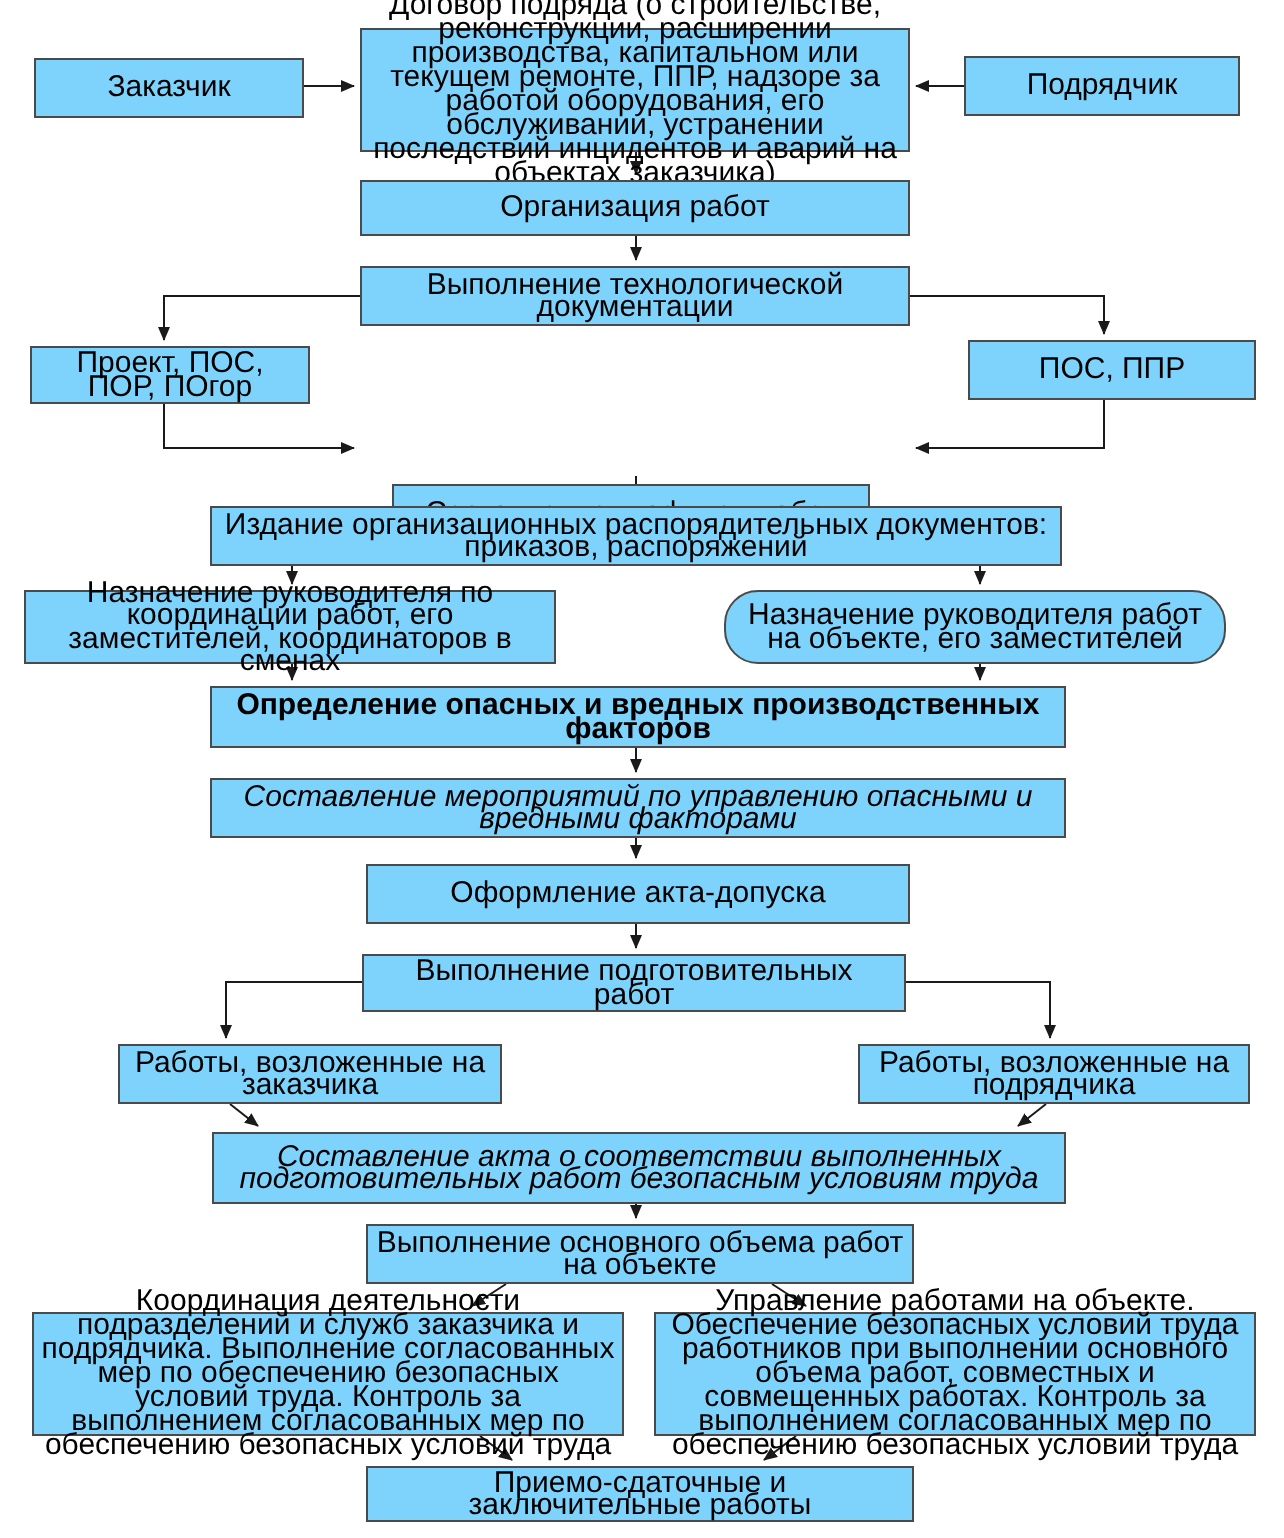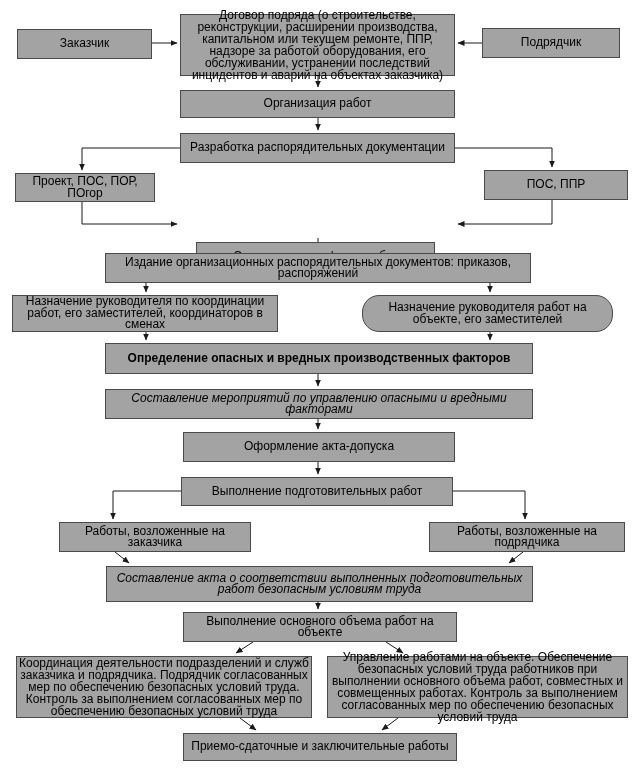--- a/index.html
+++ b/index.html
@@ -20,26 +20,26 @@
     position: absolute;
     left: 0;
     top: 0;
     width: 642px;
     height: 769px;
   }
   .node {
     position: absolute;
     box-sizing: border-box;
     border: 1px solid #4a4a4a;
-    background: #a3a3a3;
+    background: #7dd3fc;
     display: flex;
     align-items: center;
     justify-content: center;
     text-align: center;
-    font-size: 12px;
+    font-size: 15px;
     line-height: 11.5px;
     padding: 1px 4px;
   }
   .node.tight { line-height: 12px; padding: 1px 2px; }
   svg line, svg polyline {
     stroke: #1a1a1a;
     stroke-width: 1;
     fill: none;
   }
 </style>
@@ -82,21 +82,21 @@
   </svg>
 
   <div class="node" style="left:17px; top:29px; width:135px; height:30px;">Заказчик</div>
 
   <div class="node tight" style="left:180px; top:14px; width:275px; height:62px;">Договор подряда (о строительстве, реконструкции, расширении производства, капитальном или текущем ремонте, ППР, надзоре за работой  оборудования, его обслуживании, устранении последствий инцидентов и аварий на объектах заказчика)</div>
 
   <div class="node" style="left:482px; top:28px; width:138px; height:30px;">Подрядчик</div>
 
   <div class="node" style="left:180px; top:90px; width:275px; height:28px;">Организация работ</div>
 
-  <div class="node" style="left:180px; top:133px; width:275px; height:30px;">Разработка распорядительных документации</div>
+  <div class="node" style="left:180px; top:133px; width:275px; height:30px;">Выполнение технологической документации</div>
 
   <div class="node" style="left:15px; top:173px; width:140px; height:29px;">Проект, ПОС, ПОР, ПОгор</div>
 
   <div class="node" style="left:484px; top:170px; width:144px; height:30px;">ПОС, ППР</div>
 
   <div class="node" style="left:196px; top:209px; width:239px; height:29px;margin-top:33px;">Составление графиков работ</div>
 
   <div class="node" style="left:105px; top:253px; width:426px; height:30px;">Издание организационных распорядительных документов: приказов, распоряжений</div>
 
   <div class="node" style="left:12px; top:295px; width:266px; height:37px;">Назначение руководителя по координации работ, его заместителей, координаторов в сменах</div>
@@ -112,19 +112,19 @@
   <div class="node" style="left:181px; top:477px; width:272px; height:29px;">Выполнение подготовительных работ</div>
 
   <div class="node" style="left:15px; top:522px; width:192px; height:30px;margin-left:44px;">Работы, возложенные на заказчика</div>
 
   <div class="node" style="left:429px; top:522px; width:196px; height:30px;">Работы, возложенные на подрядчика</div>
 
   <div class="node" style="left:106px; top:566px; width:427px; height:36px;font-style:italic;">Составление акта о соответствии выполненных подготовительных работ безопасным условиям труда</div>
 
   <div class="node" style="left:183px; top:612px; width:274px; height:30px;">Выполнение основного объема работ на объекте</div>
 
-  <div class="node tight" style="left:16px; top:656px; width:296px; height:62px;">Координация деятельности подразделений и служб заказчика и подрядчика. Подрядчик согласованных мер по обеспечению безопасных условий труда. Контроль за выполнением согласованных мер по обеспечению безопасных условий труда</div>
+  <div class="node tight" style="left:16px; top:656px; width:296px; height:62px;">Координация деятельности подразделений и служб заказчика и подрядчика. Выполнение согласованных мер по обеспечению безопасных условий труда. Контроль за выполнением согласованных мер по обеспечению безопасных условий труда</div>
 
   <div class="node tight" style="left:327px; top:656px; width:301px; height:62px;">Управление работами на объекте. Обеспечение безопасных условий труда работников при выполнении основного объема работ, совместных и совмещенных работах. Контроль за выполнением согласованных мер по обеспечению безопасных условий труда</div>
 
   <div class="node" style="left:183px; top:733px; width:274px; height:28px;">Приемо-сдаточные и заключительные работы</div>
 
 </div>
 
 </body></html>

